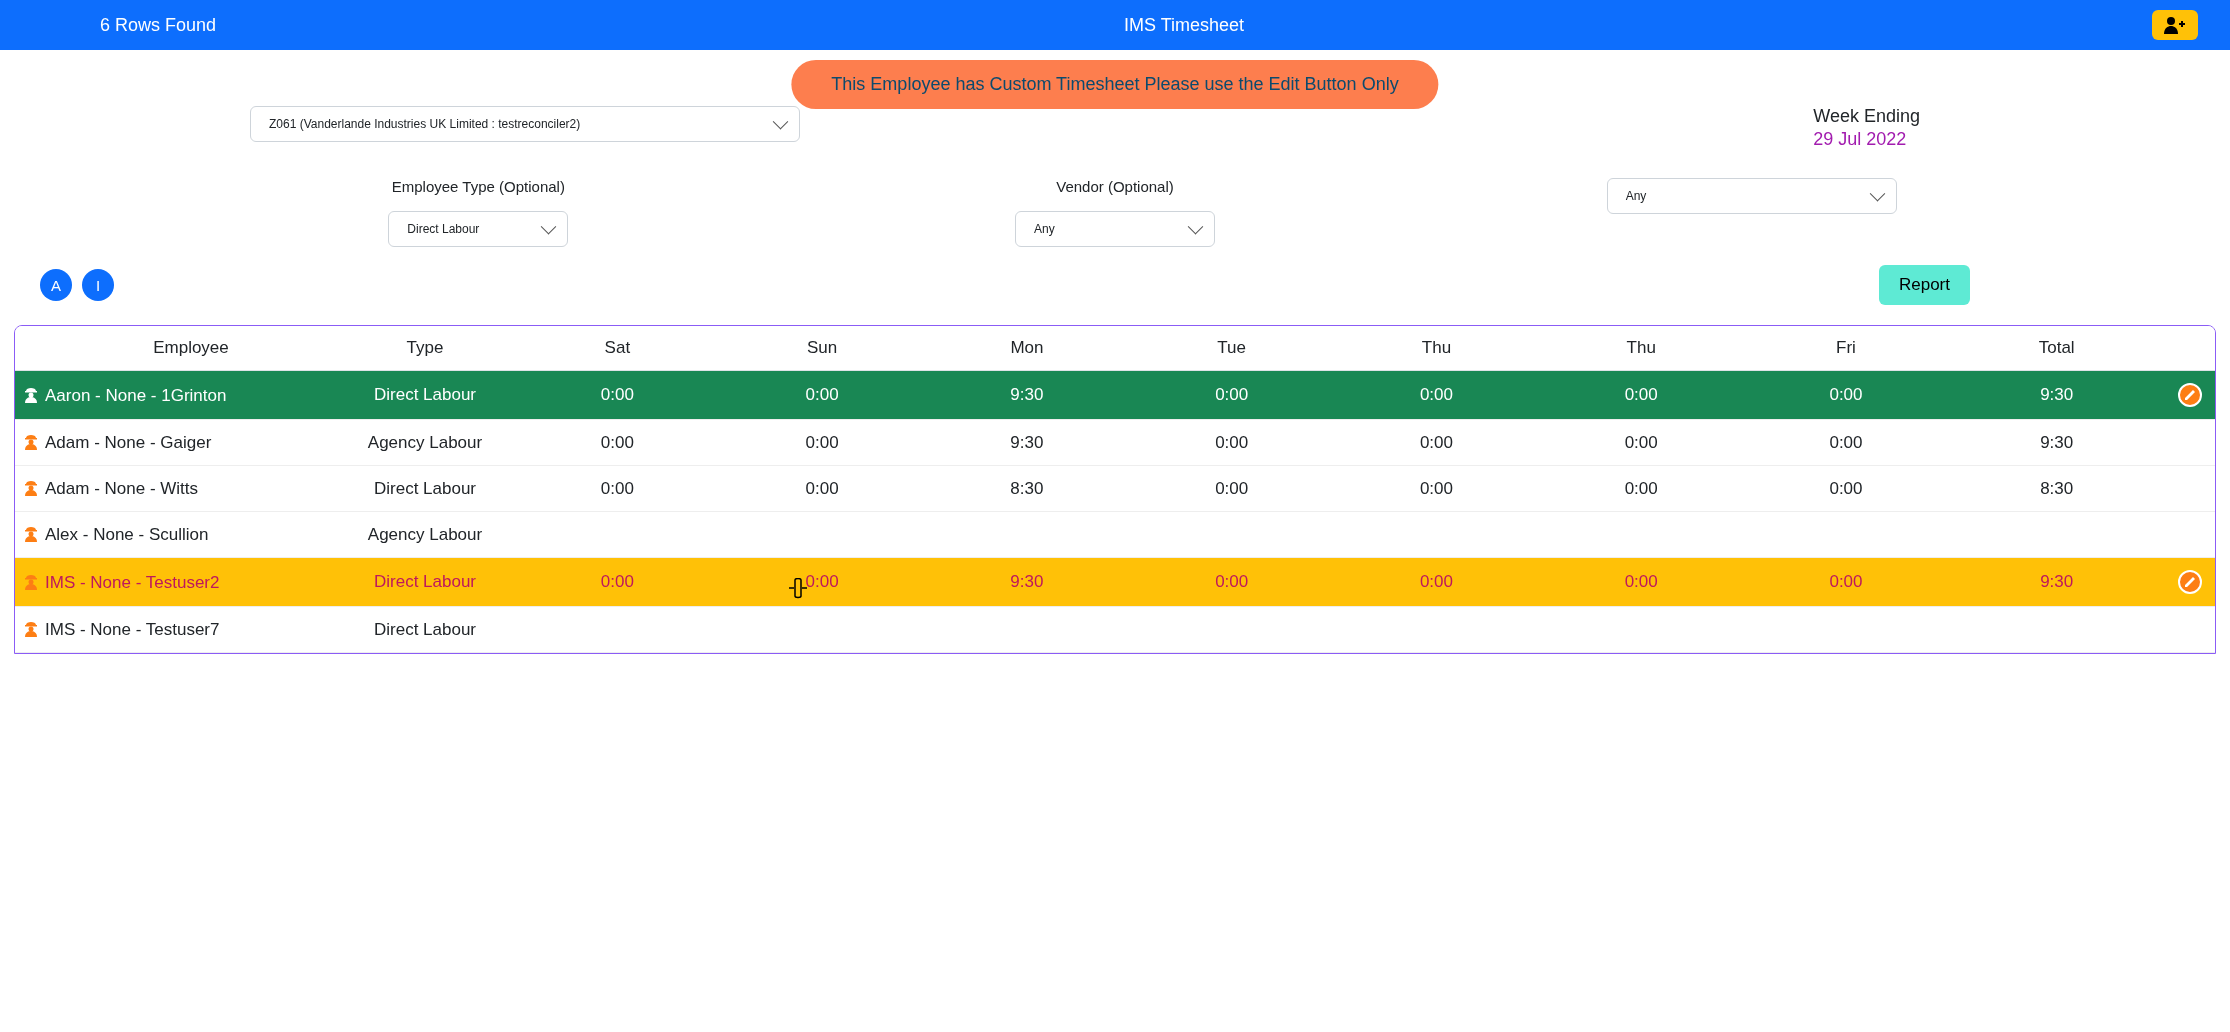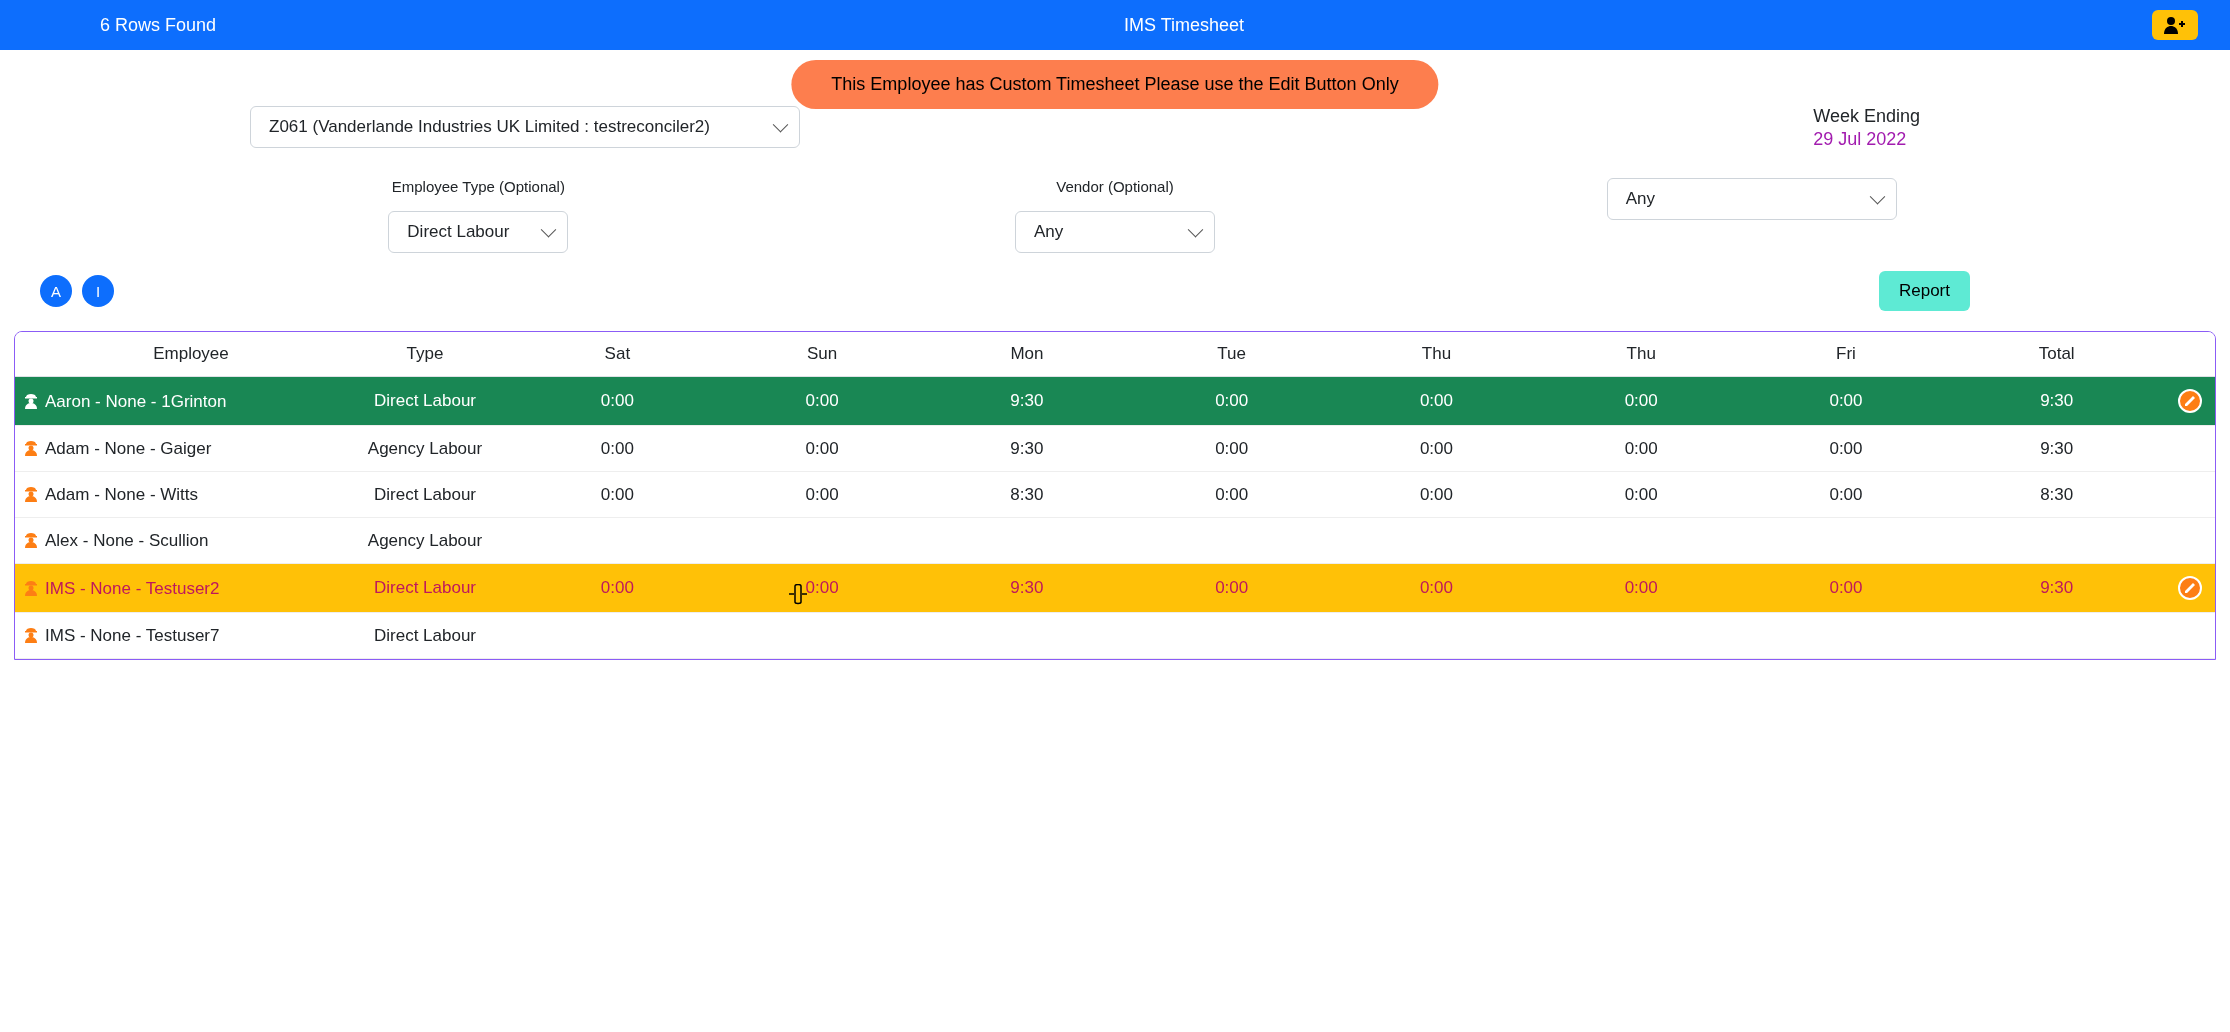--- a/index.html
+++ b/index.html
@@ -20,39 +20,39 @@
     background: #ffc107;
     border: none;
     border-radius: 6px;
     padding: 6px 12px;
     cursor: pointer;
     display: flex;
     align-items: center;
   }
   .alert-banner {
     background: #fd7e4e;
-    color: #000000;
+    color: #0c4a6e;
     border-radius: 999px;
     padding: 14px 40px;
     font-size: 18px;
     position: absolute;
     left: 50%;
     transform: translateX(-50%);
     top: 60px;
     z-index: 10;
     white-space: nowrap;
   }
   .filters-area { padding: 20px 40px 0 40px; position: relative; }
   .row1 { display: flex; margin-top: 36px; align-items: flex-start; }
   .project-select-wrap { margin-left: 210px; }
   .select {
     border: 1px solid #ced4da;
     border-radius: 6px;
     padding: 10px 24px 10px 18px;
-    font-size: 17px;
+    font-size: 12px;
     background: #fff;
     appearance: none;
     position: relative;
     cursor: pointer;
   }
   .select-wrap { position: relative; display: inline-block; }
   .select-wrap::after {
     content: "";
     position: absolute;
     right: 14px;

